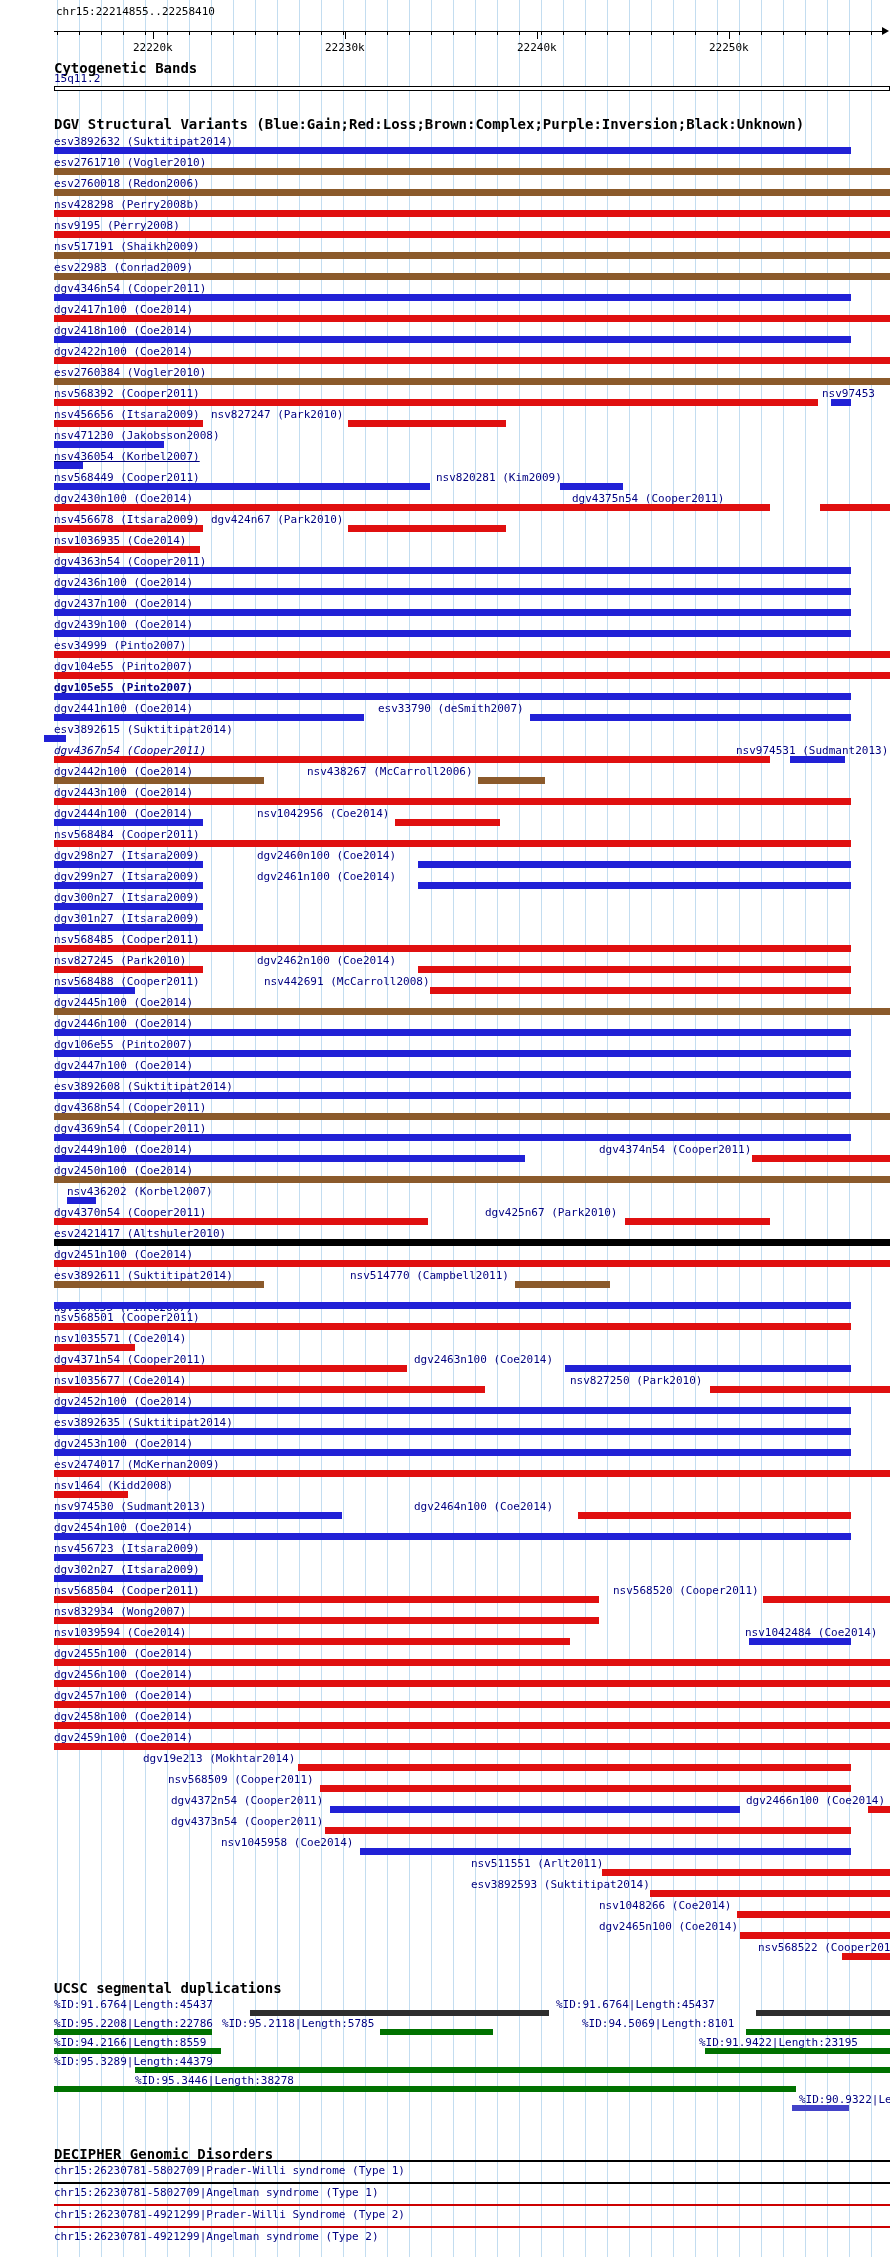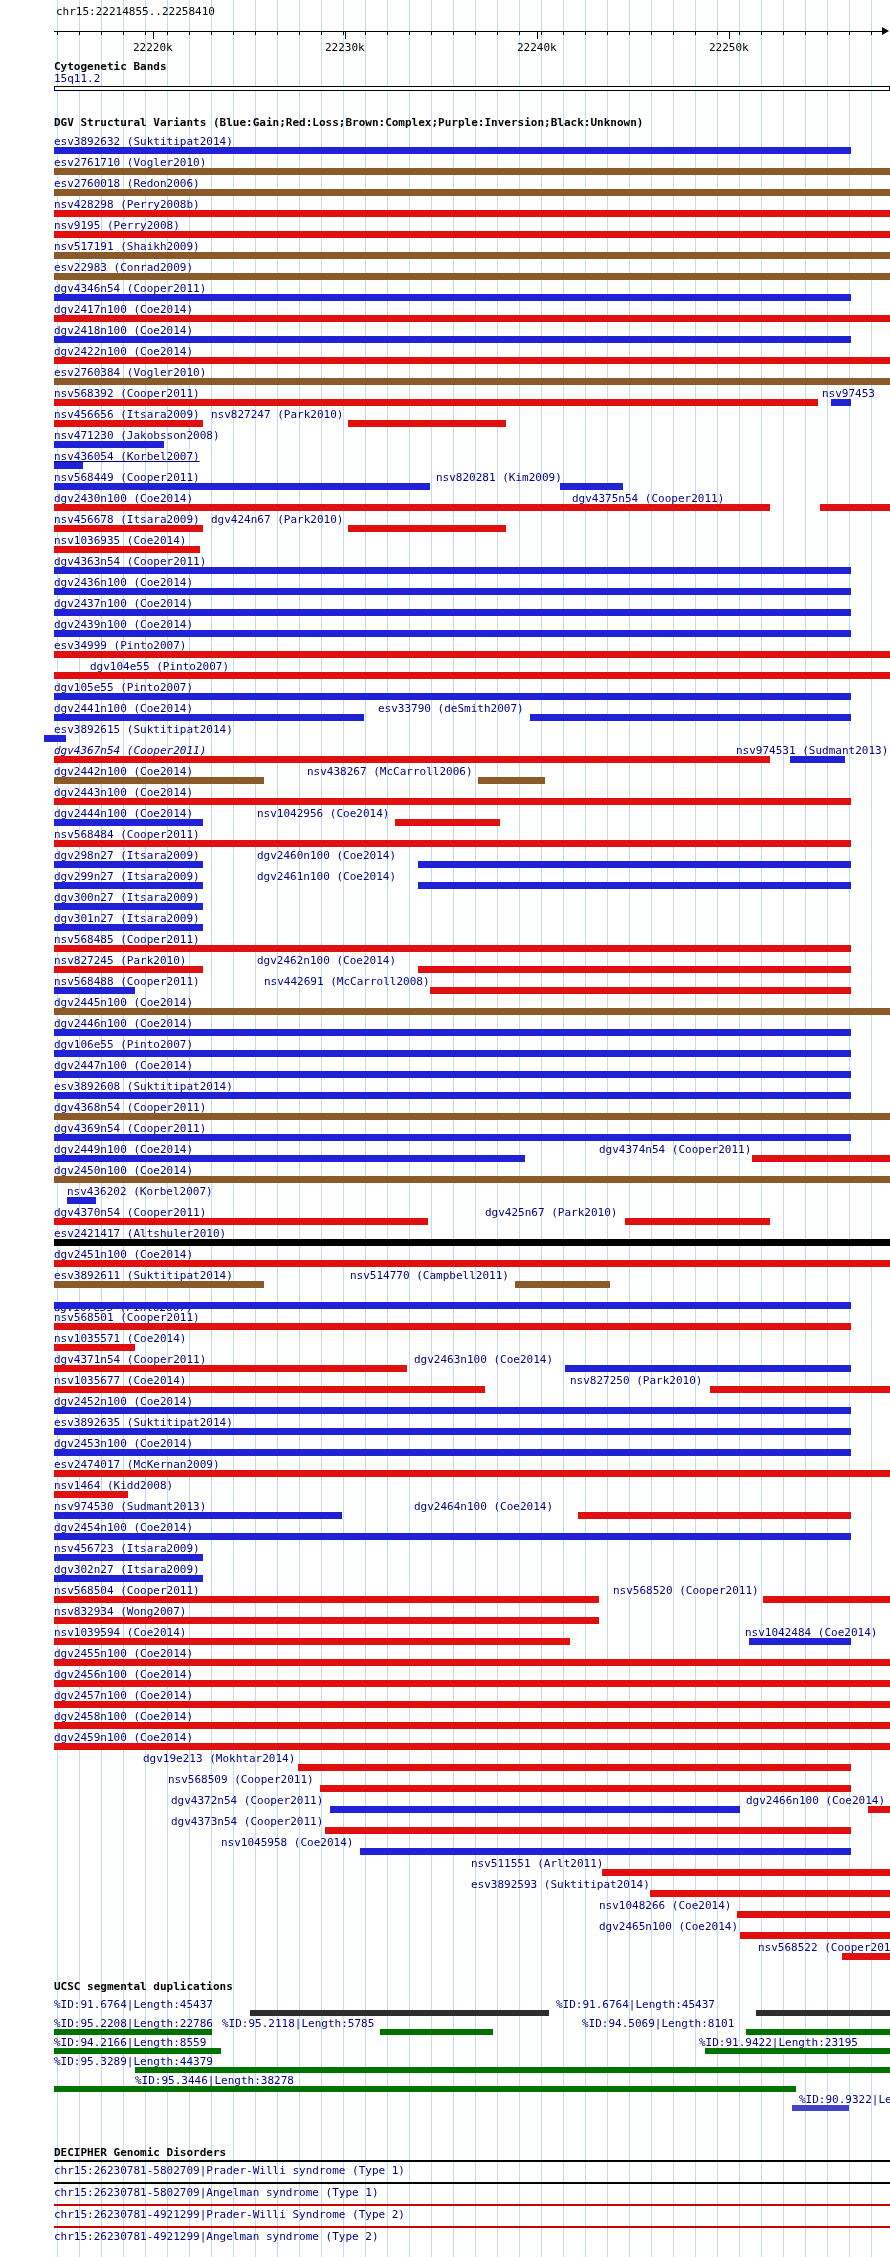--- a/index.html
+++ b/index.html
@@ -2,21 +2,21 @@
 <html><head>
 <meta charset="utf-8">
 <style>
   html,body{margin:0;padding:0;background:#fff;}
   #screen{position:relative;width:890px;height:2257px;background:#fff;overflow:hidden;
           font-family:"DejaVu Sans Mono",monospace;}
   #grid{position:absolute;left:54px;top:0;width:836px;height:2257px;
         background-image:repeating-linear-gradient(to right,#c3ddf0 0px,#c3ddf0 1px,transparent 1px,transparent 22px);
         background-position:3px 0;}
   .lbl{position:absolute;top:0;font-size:11px;line-height:13px;color:#000080;white-space:pre;}
-  .title{position:absolute;font-size:11px;font-weight:bold;color:#000;white-space:pre;}
+  .title{position:absolute;font-size:14px;font-weight:bold;color:#000;white-space:pre;}
   .bar{position:absolute;}
   .rows{position:absolute;left:0;width:890px;}
   .row{position:absolute;left:0;width:890px;}
   .postext{position:absolute;left:56px;top:5px;font-size:11px;color:#000;white-space:pre;}
   #ruler-line{position:absolute;left:54px;top:31px;width:830px;height:1px;background:#000;}
   #ruler-arrow{position:absolute;left:882px;top:27px;width:0;height:0;
                border-top:4px solid transparent;border-bottom:4px solid transparent;border-left:7px solid #000;}
   .tick{position:absolute;width:1px;background:#000;top:31px;}
   .ticklbl{position:absolute;top:41px;font-size:11px;color:#000;white-space:pre;}
   #cytoband-bar{position:absolute;left:54px;top:86px;width:834px;height:3px;background:#fff;border:1px solid #000;}
@@ -189,25 +189,25 @@
       </div>
       <div class="row" style="top: 483px; height: 21px;">
         <span class="lbl" style="left: 54px; top: 0px;">dgv2439n100 (Coe2014)</span>
         <div class="bar" style="left: 54px; width: 797px; top: 12px; height: 7px; background: rgb(33, 33, 214);"></div>
       </div>
       <div class="row" style="top: 504px; height: 21px;">
         <span class="lbl" style="left: 54px; top: 0px;">esv34999 (Pinto2007)</span>
         <div class="bar" style="left: 54px; width: 836px; top: 12px; height: 7px; background: rgb(224, 16, 16);"></div>
       </div>
       <div class="row" style="top: 525px; height: 21px;">
-        <span class="lbl" style="left: 54px; top: 0px; margin-left: 36px;">dgv104e55 (Pinto2007)</span>
+        <span class="lbl" style="left: 54px; top: 0px;">dgv104e55 (Pinto2007)</span>
         <div class="bar" style="left: 54px; width: 836px; top: 12px; height: 7px; background: rgb(224, 16, 16);"></div>
       </div>
       <div class="row" style="top: 546px; height: 21px;">
-        <span class="lbl" style="left: 54px; top: 0px;">dgv105e55 (Pinto2007)</span>
+        <span class="lbl" style="left: 54px; top: 0px; font-weight: bold;">dgv105e55 (Pinto2007)</span>
         <div class="bar" style="left: 54px; width: 797px; top: 12px; height: 7px; background: rgb(33, 33, 214);"></div>
       </div>
       <div class="row" style="top: 567px; height: 21px;">
         <span class="lbl" style="left: 54px; top: 0px;">dgv2441n100 (Coe2014)</span>
         <div class="bar" style="left: 54px; width: 310px; top: 12px; height: 7px; background: rgb(33, 33, 214);"></div>
         <span class="lbl" style="left: 378px; top: 0px;">esv33790 (deSmith2007)</span>
         <div class="bar" style="left: 530px; width: 321px; top: 12px; height: 7px; background: rgb(33, 33, 214);"></div>
       </div>
       <div class="row" style="top: 588px; height: 21px;">
         <span class="lbl" style="left: 54px; top: 0px;">esv3892615 (Suktitipat2014)</span>

